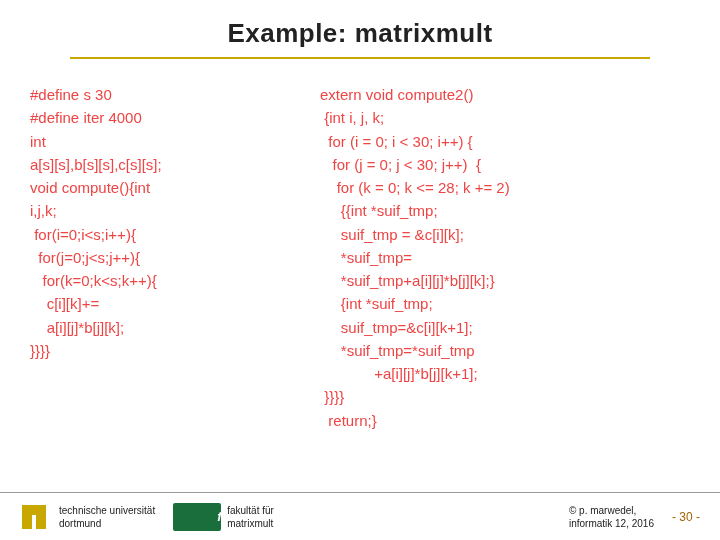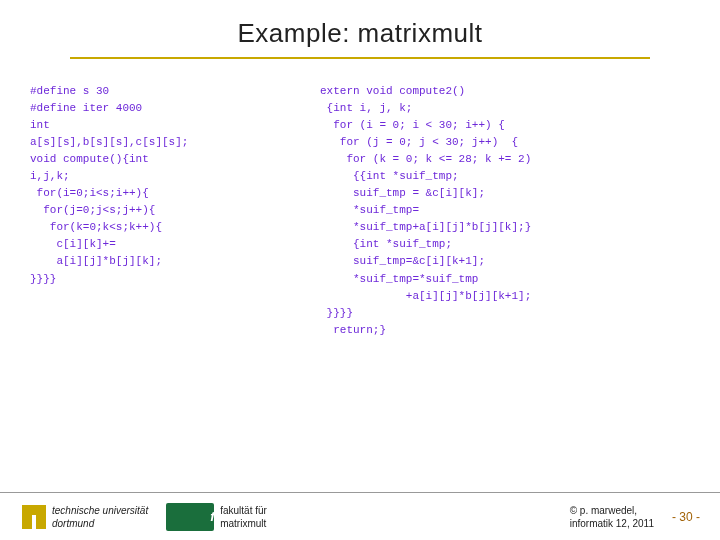--- a/index.html
+++ b/index.html
@@ -16,41 +16,41 @@
       background: #ffffff;
       display: flex;
       flex-direction: column;
     }
     .header {
       padding: 18px 40px 10px 40px;
       text-align: center;
     }
     .header h1 {
       font-size: 26px;
-      font-weight: normal;
+      font-weight: bold;
       color: #222;
       letter-spacing: 0.5px;
     }
     .header-line {
       height: 2px;
       background: #c8a800;
       margin: 8px 30px 0 30px;
     }
     .content {
       display: flex;
       flex-direction: row;
       flex: 1;
       padding: 14px 30px 8px 30px;
       gap: 20px;
     }
     .code-block {
-      font-family: Liberation Mono, monospace;
-      font-size: 11px;
+      font-family: Liberation Sans, sans-serif;
+      font-size: 15px;
       line-height: 1.55;
-      color: #6d28d9;
+      color: #ef4444;
       white-space: pre;
       flex: 1;
     }
     .code-left {
       flex: 0 0 270px;
     }
     .code-right {
       flex: 1;
     }
     .footer {
@@ -58,22 +58,21 @@
       display: flex;
       flex-direction: row;
       align-items: center;
       padding: 6px 20px;
       gap: 18px;
       height: 48px;
     }
     .footer-logo {
       display: flex;
       align-items: center;
-      gap: 4px;
-      font-style: italic;
+      gap: 11px;
     }
     .tu-logo {
       width: 28px;
       height: 28px;
       display: flex;
       align-items: center;
       justify-content: center;
     }
     .footer-text {
       font-size: 10px;
@@ -166,17 +165,17 @@
 
     <div class="footer-fi">
       <div class="fi-logo">fi</div>
       <div class="footer-text" style="white-space:pre-line;">fakultät für
 matrixmult</div>
     </div>
 
     <div class="footer-spacer"></div>
 
     <div class="footer-copyright" style="white-space:pre-line;">© p. marwedel,
-informatik 12, 2011</div>
+informatik 12, 2016</div>
 
     <div class="footer-page">- 30 -</div>
   </div>
 </div>
 
 </body></html>

